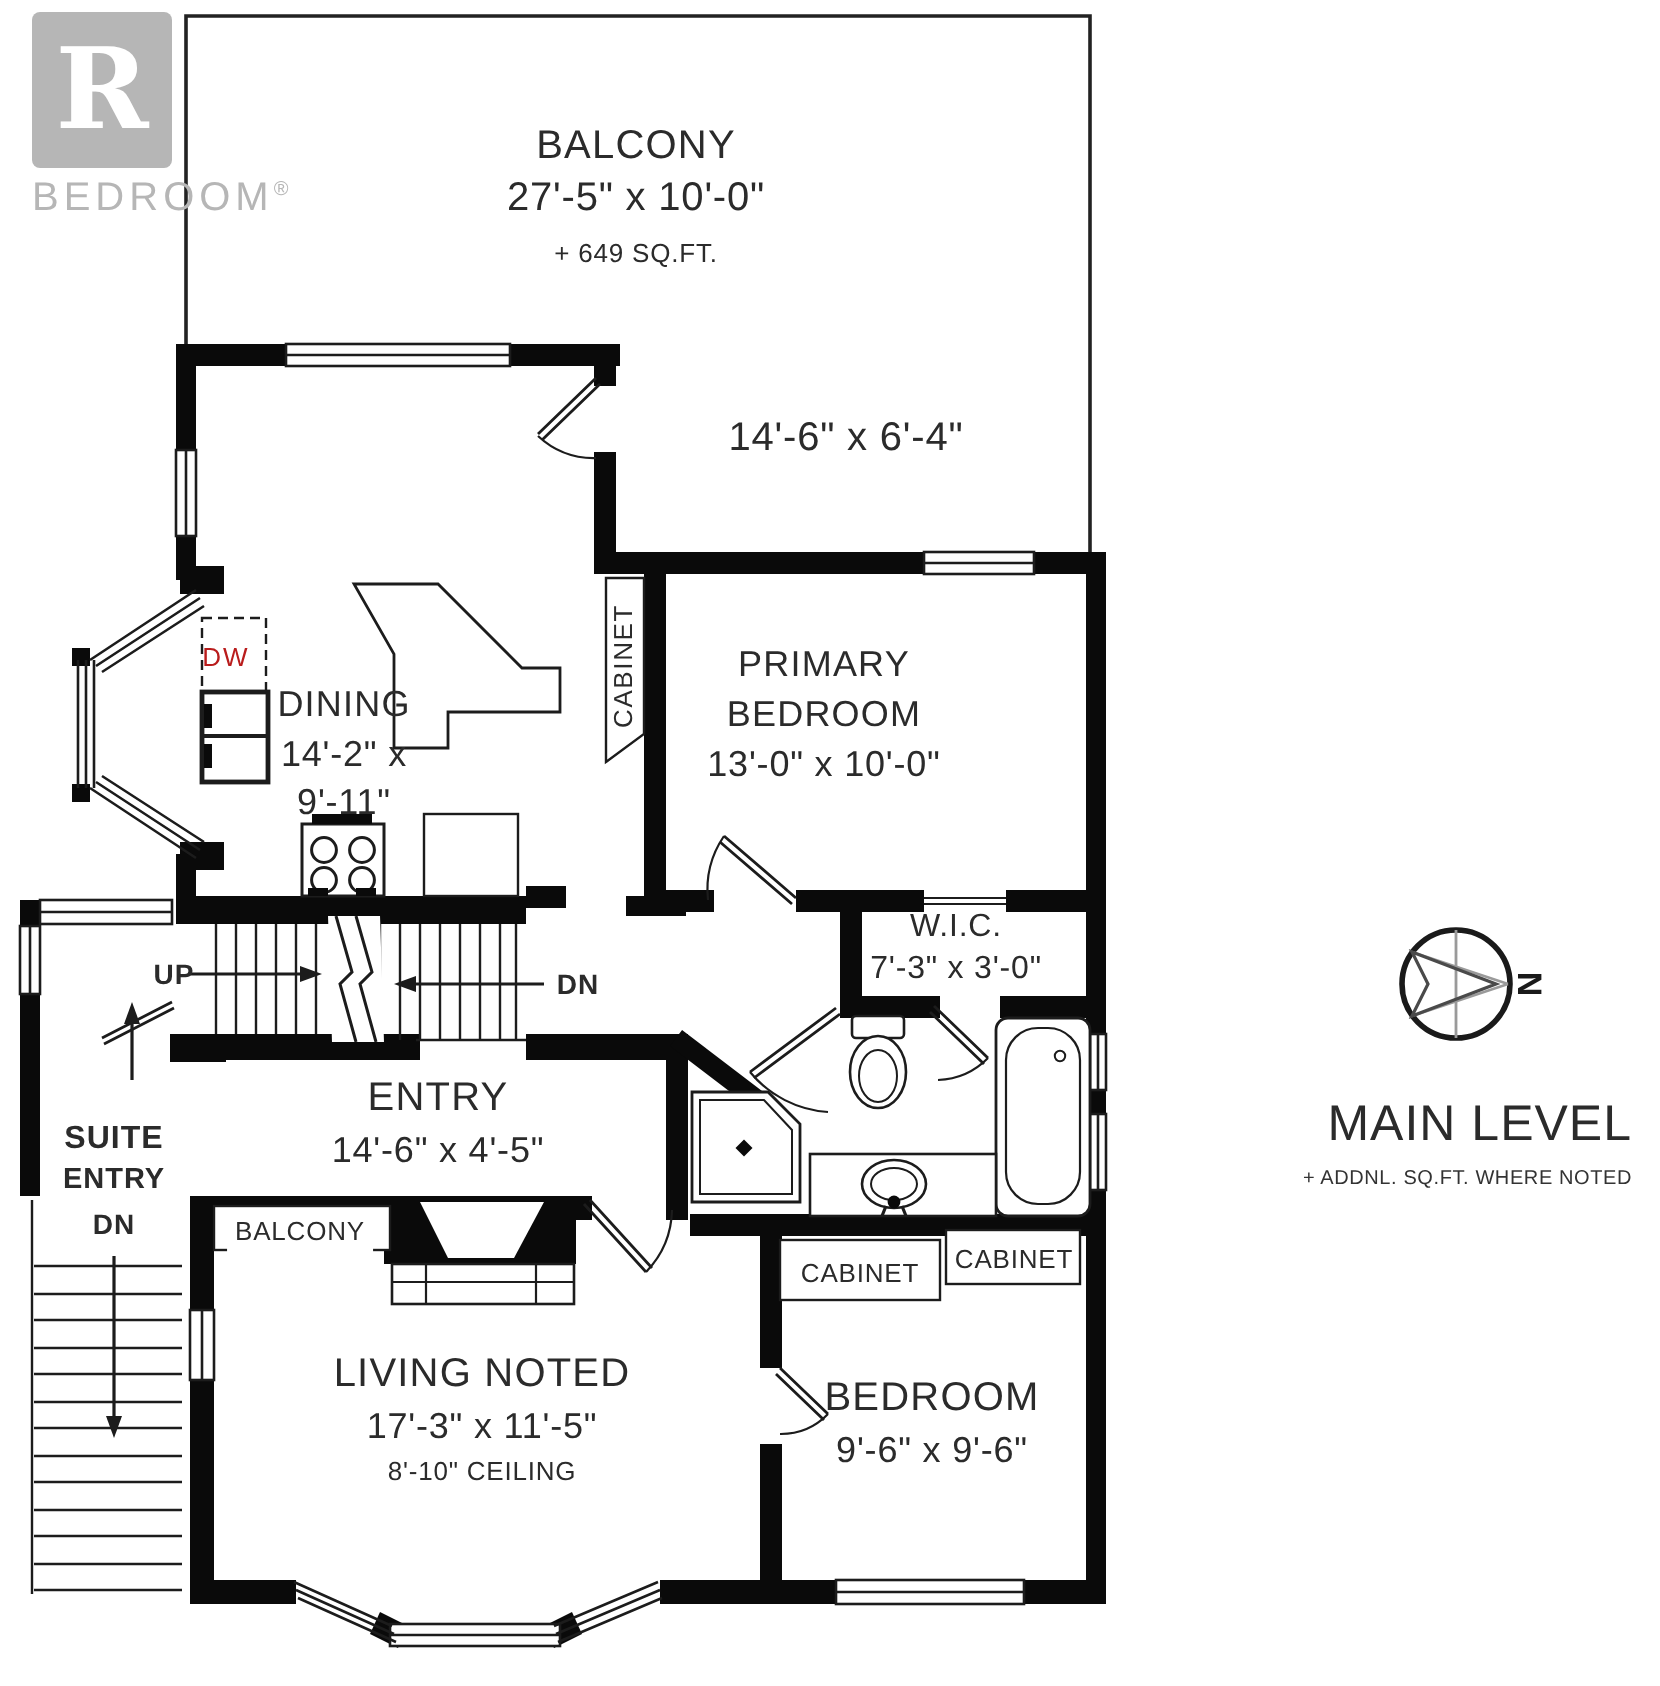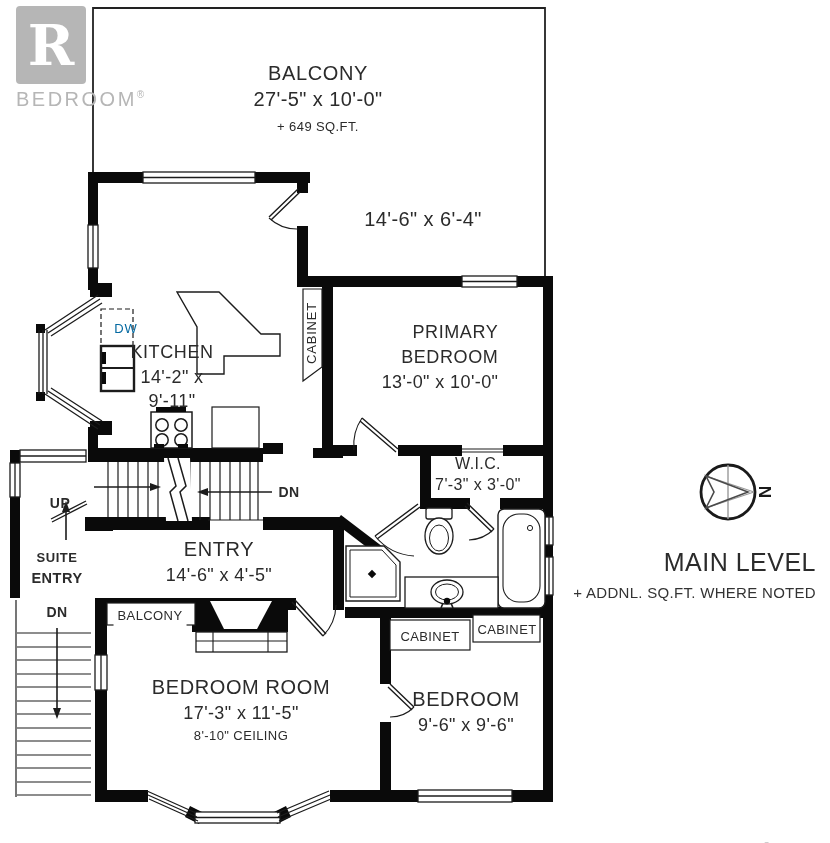--- a/index.html
+++ b/index.html
@@ -15,21 +15,21 @@
   .vert{transform:translate(-50%,-50%) rotate(-90deg);transform-origin:center;}
   .brand{position:absolute;left:16px;top:6px;width:110px;}
   .brand .box{width:70px;height:78px;background:#b6b6b6;border-radius:4px;
               display:flex;align-items:center;justify-content:center;}
   .brand .box span{font-family:"DejaVu Serif", serif;font-weight:bold;font-size:56px;color:#fff;}
   .brand .word{margin-top:4px;font-size:20px;letter-spacing:2.5px;color:#b6b6b6;}
   .brand .word sup{font-size:10px;}
   .titleblock{position:absolute;right:14px;top:548px;text-align:right;}
   .titleblock .t1{font-size:25px;letter-spacing:.5px;color:#2b2b2b;}
   .titleblock .t2{font-size:17px;letter-spacing:.3px;margin-top:4px;color:#2b2b2b;}
-  .titleblock .t3{font-size:15px;letter-spacing:.3px;margin-top:7px;color:#333;}
+  .titleblock .t3{font-size:10px;letter-spacing:.3px;margin-top:7px;color:#333;}
   .mls{position:absolute;right:8px;top:822px;font-size:14px;color:#a3a3a3;letter-spacing:.5px;margin-top:18px;}
   .north{position:absolute;left:758px;top:482px;font-weight:700;font-size:17px;
          transform:rotate(90deg);color:#1a1a1a;}
 </style>
 </head>
 <body>
 
 <div class="stage">
 
 <svg width="830" height="843" viewBox="0 0 830 843">
@@ -253,56 +253,56 @@
   </g>
 </svg>
 
 <div class="lbl" style="left:318px;top:60px;">
   <div class="nm" style="font-size:20px;">BALCONY</div>
   <div class="dm" style="font-size:20px;">27'-5" x 10'-0"</div>
   <div class="sm" style="margin-top:5px;">+ 649 SQ.FT.</div>
 </div>
 <div class="lbl dm" style="left:423px;top:206px;font-size:20px;">14'-6" x 6'-4"</div>
 <div class="lbl" style="left:172px;top:339px;">
-  <div class="nm">KITCHEN</div>
+  <div class="nm">DINING</div>
   <div class="dm" style="line-height:24px;">14'-2" x</div>
   <div class="dm" style="line-height:24px;">9'-11"</div>
 </div>
-<div class="lbl" style="left:440px;top:320px;text-align:right;">
+<div class="lbl" style="left:412px;top:320px;">
   <div class="nm" style="line-height:25px;">PRIMARY</div>
   <div class="nm" style="line-height:25px;">BEDROOM</div>
   <div class="dm" style="line-height:25px;">13'-0" x 10'-0"</div>
 </div>
 <div class="lbl" style="left:478px;top:453px;">
   <div class="dm" style="font-size:16px;line-height:21px;">W.I.C.</div>
   <div class="dm" style="font-size:16px;line-height:21px;">7'-3" x 3'-0"</div>
 </div>
 <div class="lbl" style="left:219px;top:536px;">
   <div class="nm" style="font-size:20px;">ENTRY</div>
   <div class="dm">14'-6" x 4'-5"</div>
 </div>
 <div class="lbl" style="left:241px;top:674px;">
-  <div class="nm" style="font-size:20px;">BEDROOM ROOM</div>
+  <div class="nm" style="font-size:20px;">LIVING NOTED</div>
   <div class="dm">17'-3" x 11'-5"</div>
   <div class="sm">8'-10" CEILING</div>
 </div>
 <div class="lbl" style="left:466px;top:686px;">
   <div class="nm" style="font-size:20px;">BEDROOM</div>
   <div class="dm">9'-6" x 9'-6"</div>
 </div>
 
-<div class="lbl tag" style="left:60px;top:479px;font-size:14px;margin-top:16px;">UP</div>
+<div class="lbl tag" style="left:87px;top:479px;font-size:14px;">UP</div>
 <div class="lbl tag" style="left:289px;top:484px;font-size:14px;">DN</div>
 <div class="lbl" style="left:57px;top:547px;">
-  <div class="tag" style="font-size:13px;line-height:21px;">SUITE</div>
+  <div class="tag" style="font-size:16px;line-height:21px;margin-top:12px;">SUITE</div>
   <div class="tag" style="font-size:14.5px;line-height:21px;">ENTRY</div>
 </div>
 <div class="lbl tag" style="left:57px;top:604px;font-size:14px;">DN</div>
 <div class="lbl sm whitebg" style="left:150px;top:606px;">BALCONY</div>
-<div class="lbl sm" style="left:126px;top:319px;color:#0369a1;letter-spacing:1px;">DW</div>
+<div class="lbl sm" style="left:113px;top:319px;color:#b91c1c;letter-spacing:1px;">DW</div>
 <div class="lbl sm vert" style="left:312px;top:333px;letter-spacing:.8px;">CABINET</div>
 <div class="lbl sm" style="left:430px;top:627px;">CABINET</div>
 <div class="lbl sm" style="left:507px;top:620px;">CABINET</div>
 
 <div class="brand">
   <div class="box">
     <span>R</span>
   </div>
   <div class="word"><span>BEDROOM</span><sup>®</sup></div>
 </div>

